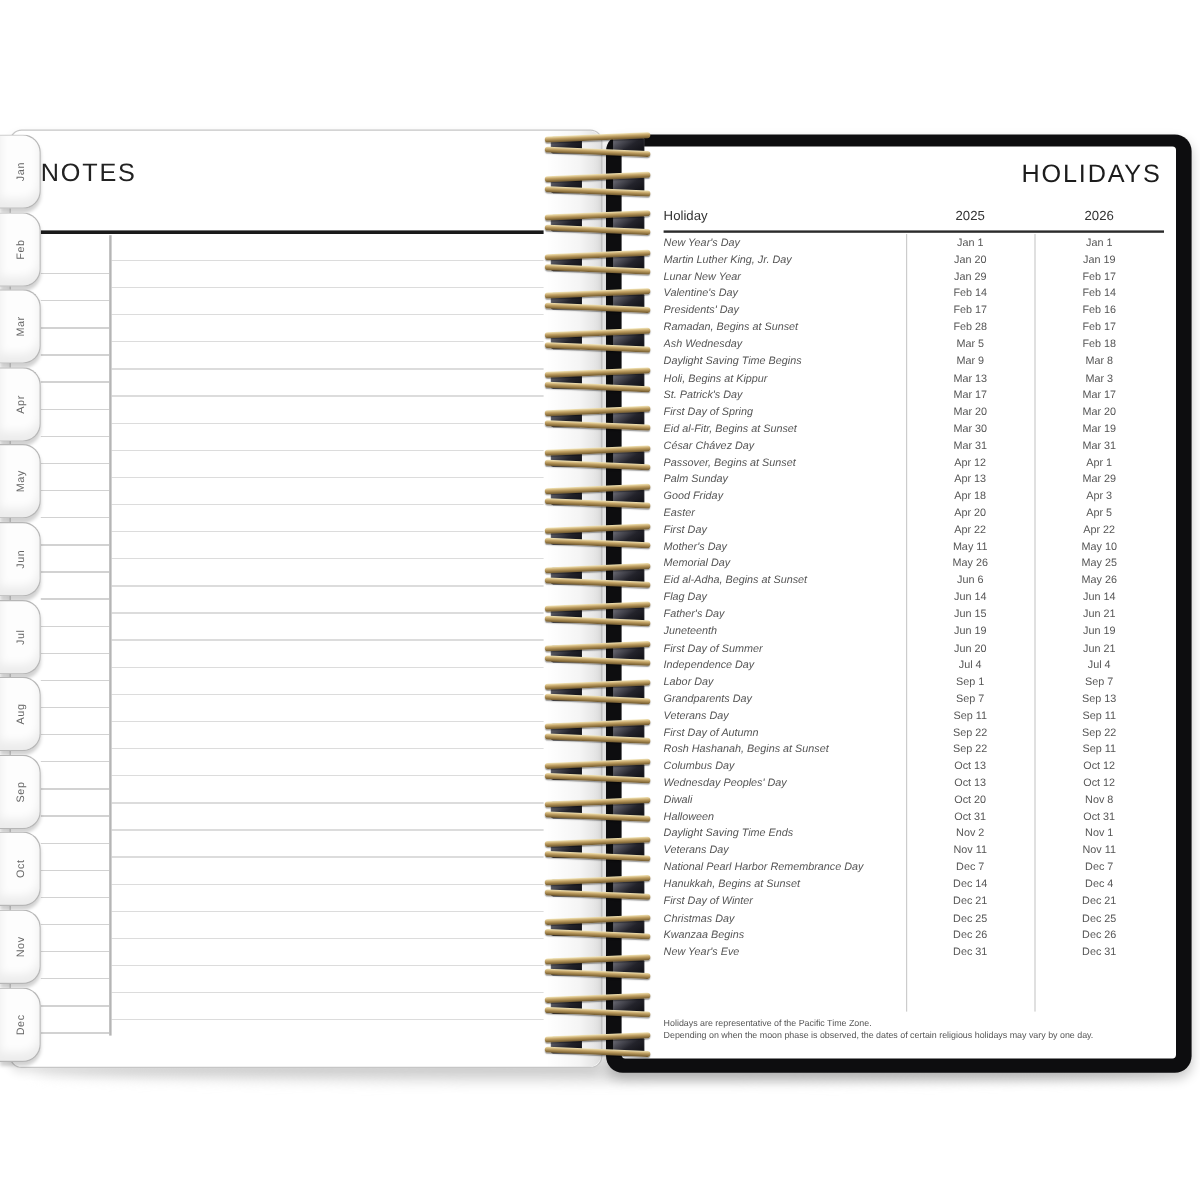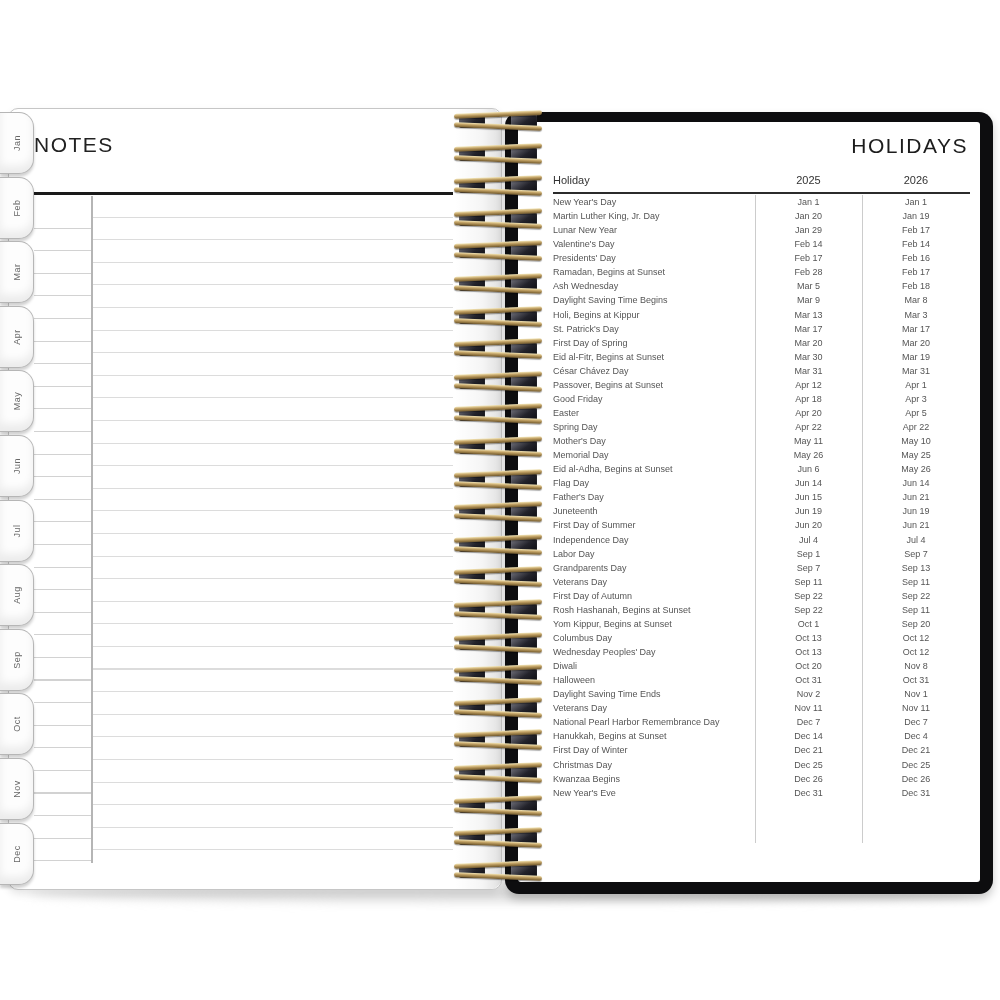--- a/index.html
+++ b/index.html
@@ -41,21 +41,21 @@
   .thead{position:absolute;left:35px;top:52px;width:417px;height:15px;font-size:11px;color:#333;}
   .thead .c-holiday{position:absolute;left:0;}
   .thead .c-2025{position:absolute;left:202px;width:107px;text-align:center;}
   .thead .c-2026{position:absolute;left:309px;width:108px;text-align:center;}
   .thead-rule{position:absolute;left:35px;top:70px;width:417px;height:2px;background:#2b2b2b;}
   .sep{position:absolute;top:73px;width:1px;height:648px;background:#cccccc;}
   .sep.s1{left:237px;}
   .sep.s2{left:344px;}
   .tbody{position:absolute;left:35px;top:73px;width:417px;display:flex;flex-direction:column;}
   .hrow{display:flex;height:14.07px;align-items:center;}
-  .hname{width:202px;font-size:9px;color:#555;white-space:nowrap;overflow:hidden;}
+  .hname{width:202px;font-size:9px;color:#555;white-space:nowrap;overflow:hidden;font-style:italic;}
   .hd25{width:107px;text-align:center;font-size:9px;color:#555;}
   .hd26{width:108px;text-align:center;font-size:9px;color:#555;}
   .footnotes{position:absolute;left:35px;top:726px;font-size:7.4px;line-height:9.8px;color:#555;}
 
   
   .coil{position:absolute;left:454px;width:88px;height:20px;z-index:6;}
   .coil .block{position:absolute;top:3px;width:26px;height:14px;border-radius:2px;
        background:linear-gradient(145deg,#7b7b85 0%,#23232b 55%,#0c0c10 100%);
        box-shadow:inset 0 1px 1px rgba(255,255,255,.35);}
   .coil .block.l{left:5px;}
@@ -223,35 +223,40 @@
             <span class="hd25">Mar 31</span>
             <span class="hd26">Mar 31</span>
           </div>
 
           <div class="hrow" style="--i: 13;">
             <span class="hname">Passover, Begins at Sunset</span>
             <span class="hd25">Apr 12</span>
             <span class="hd26">Apr 1</span>
           </div>
 
+          <div class="hrow" style="--i: 14;">
+            <span class="hname">Palm Sunday</span>
+            <span class="hd25">Apr 13</span>
+            <span class="hd26">Mar 29</span>
+          </div>
 
           <div class="hrow" style="--i: 15;">
             <span class="hname">Good Friday</span>
             <span class="hd25">Apr 18</span>
             <span class="hd26">Apr 3</span>
           </div>
 
           <div class="hrow" style="--i: 16;">
             <span class="hname">Easter</span>
             <span class="hd25">Apr 20</span>
             <span class="hd26">Apr 5</span>
           </div>
 
           <div class="hrow" style="--i: 17;">
-            <span class="hname">Spring Day</span>
+            <span class="hname">First Day</span>
             <span class="hd25">Apr 22</span>
             <span class="hd26">Apr 22</span>
           </div>
 
           <div class="hrow" style="--i: 18;">
             <span class="hname">Mother's Day</span>
             <span class="hd25">May 11</span>
             <span class="hd26">May 10</span>
           </div>
 
@@ -320,25 +325,20 @@
             <span class="hd25">Sep 22</span>
             <span class="hd26">Sep 22</span>
           </div>
 
           <div class="hrow" style="--i: 30;">
             <span class="hname">Rosh Hashanah, Begins at Sunset</span>
             <span class="hd25">Sep 22</span>
             <span class="hd26">Sep 11</span>
           </div>
 
-          <div class="hrow" style="--i: 31;">
-            <span class="hname">Yom Kippur, Begins at Sunset</span>
-            <span class="hd25">Oct 1</span>
-            <span class="hd26">Sep 20</span>
-          </div>
 
           <div class="hrow" style="--i: 32;">
             <span class="hname">Columbus Day</span>
             <span class="hd25">Oct 13</span>
             <span class="hd26">Oct 12</span>
           </div>
 
           <div class="hrow" style="--i: 33;">
             <span class="hname">Wednesday Peoples' Day</span>
             <span class="hd25">Oct 13</span>
@@ -400,20 +400,24 @@
             <span class="hd25">Dec 26</span>
             <span class="hd26">Dec 26</span>
           </div>
 
           <div class="hrow" style="--i: 45;">
             <span class="hname">New Year's Eve</span>
             <span class="hd25">Dec 31</span>
             <span class="hd26">Dec 31</span>
           </div>
         </div>
+      <div class="footnotes">
+        <div>Holidays are representative of the Pacific Time Zone.</div>
+        <div>Depending on when the moon phase is observed, the dates of certain religious holidays may vary by one day.</div>
+      </div>
     </div>
   </div>
 
   <div id="binding">
       <div class="coil" style="top: 111px;">
         <span class="block l"></span>
         <span class="block r"></span>
         <span class="wire t"></span>
         <span class="wire b"></span>
       </div>

